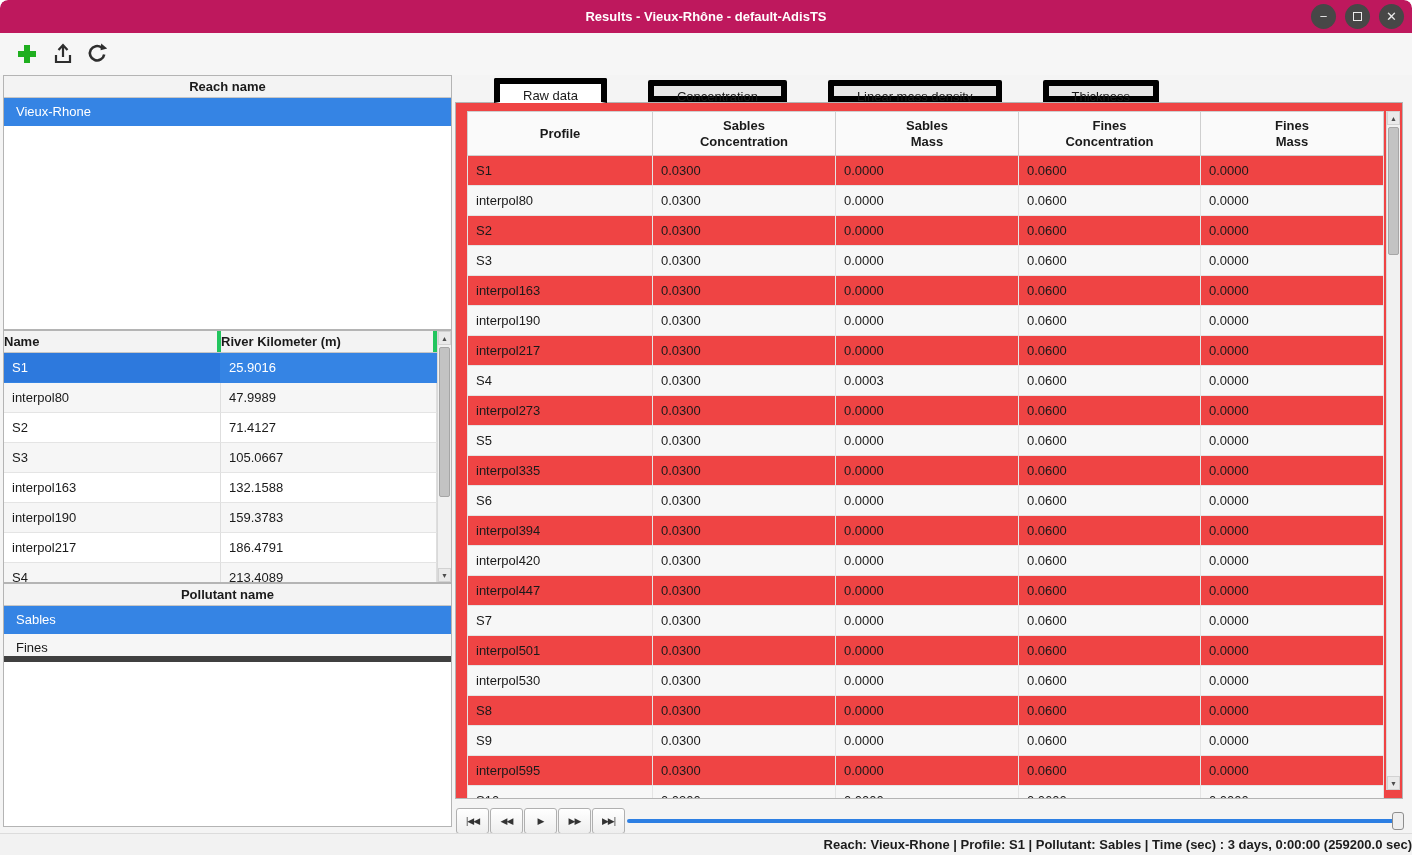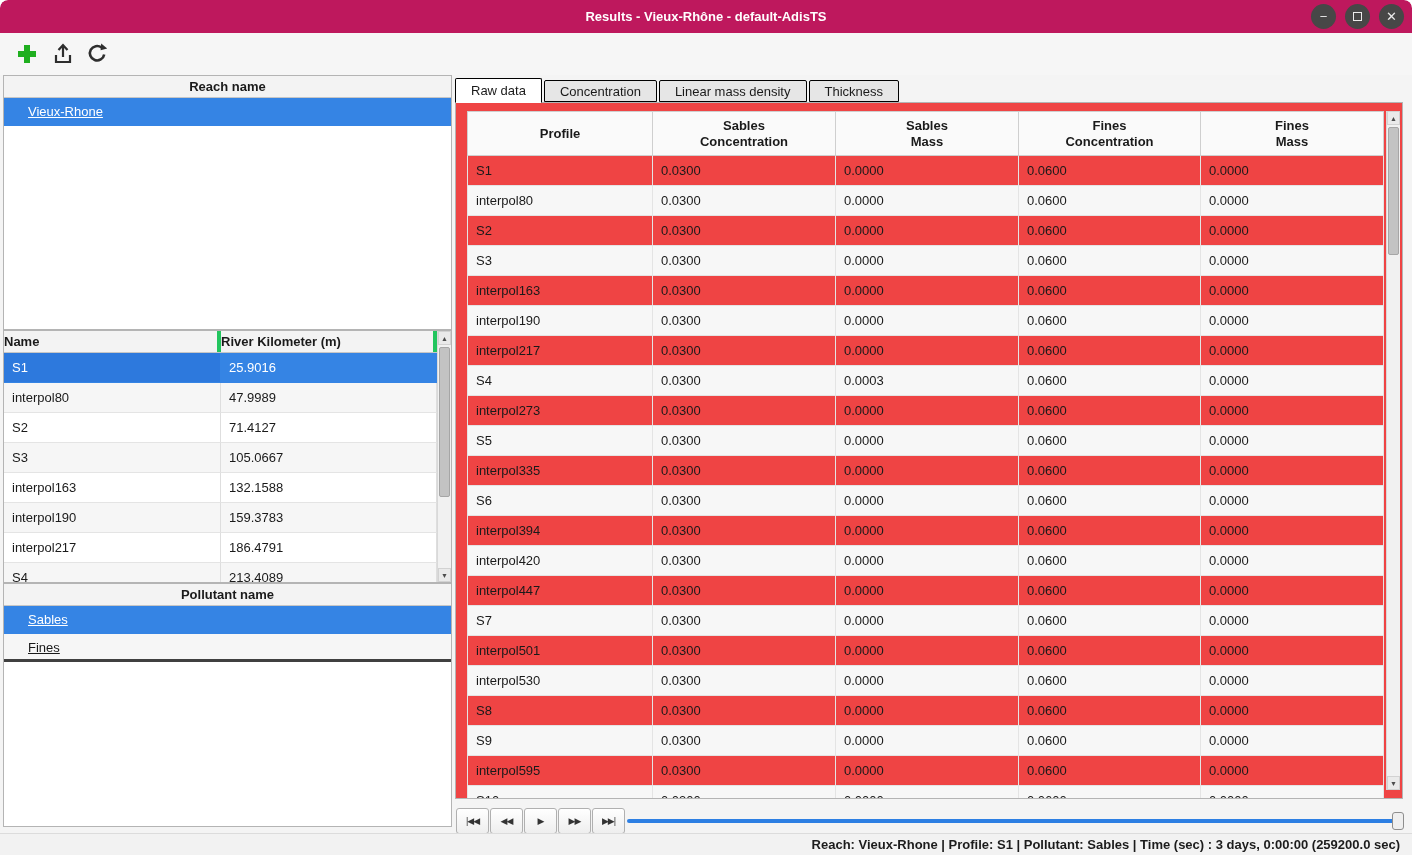--- a/index.html
+++ b/index.html
@@ -23,21 +23,21 @@
             align-items:center; justify-content:center; background:transparent; border:none; }
 
   
   .section { position:absolute; background:#ffffff; border:1px solid #b4b4b4; overflow:hidden; }
   .sec-header { height:22px; line-height:21px; text-align:center; font-weight:bold;
                 background:#f3f3f3; border-bottom:1px solid #c6c6c6; }
   .sec-reach      { left:3px; top:75px;  width:449px; height:255px; }
   .sec-profiles   { left:3px; top:330px; width:449px; height:253px; }
   .sec-pollutants { left:3px; top:583px; width:449px; height:244px; }
 
-  .list-row { height:28px; line-height:28px; padding-left:24px; border-bottom:3px solid #404040;text-decoration:underline; }
+  .list-row { height:28px; line-height:28px; padding-left:12px; border-bottom:6px solid #404040; }
   .list-row.sel { background:#3584e4; color:#ffffff; border-bottom-color:#3584e4; }
   .list-row.alt { background:#f6f6f6; }
 
   .phead { display:flex; height:22px; font-weight:bold; background:#f3f3f3;
            border-bottom:1px solid #c6c6c6; }
   .phead .hc { line-height:21px; text-align:left; border-right:4px solid #22c55e; }
   .phead .hc1 { width:217px; }
   .phead .hc2 { width:216px; }
   .profiles-body { position:absolute; left:0; top:22px; right:14px; bottom:0; overflow:hidden; }
   .prow { display:flex; height:30px; }
@@ -54,22 +54,22 @@
   .vscroll { position:absolute; width:14px; background:#f1f1f1; border-left:1px solid #d9d9d9; }
   .vscroll .arr { position:absolute; left:0; width:13px; height:14px; font-size:7px; color:#4d4d4d;
                   text-align:center; line-height:14px; background:#eaeaea; border:1px solid #d2d2d2; }
   .vscroll .arr.up { top:0; }
   .vscroll .arr.down { bottom:0; }
   .vscroll .thumb { position:absolute; left:1px; width:11px; background:#c3c3c3;
                     border:1px solid #a6a6a6; border-radius:2px; }
 
   
   .tab-bar { position:absolute; left:455px; top:77px; height:25px; display:flex; align-items:flex-end; }
-  .tab { border:1px solid #000000; background:#e6e6e6; height:22px; line-height:21px;
-         padding:0 15px; margin-right:2px; border-radius:2px 2px 0 0; }
+  .tab { border:6px solid #000000; background:#e6e6e6; height:22px; line-height:21px;
+         padding:0 23px; margin-right:2px; border-radius:2px 2px 0 0;margin-left:39px; }
   .tab.active { background:#ffffff; height:25px; line-height:24px; border-bottom:1px solid #ffffff;
                 margin-bottom:-1px; position:relative; z-index:3; }
 
   .content { position:absolute; left:455px; top:102px; width:948px; height:697px;
              background:#ef4444; border:1px solid #b4b4b4; overflow:hidden; }
   .raw-table { position:absolute; left:11px; top:8px; width:916px; border-collapse:collapse;
                table-layout:fixed; font-size:13px; }
   .raw-table th { height:44px; font-weight:bold; background:#fafafa; border:1px solid #cfcfcf;
                   text-align:center; vertical-align:middle; line-height:16px; }
   .raw-table td { height:30px; padding-left:8px; border-right:1px solid #e4e4e4;
@@ -84,21 +84,21 @@
                 border-radius:3px; font-size:9px; color:#333; display:flex;
                 align-items:center; justify-content:center; letter-spacing:-1px; }
   .slider-track { position:absolute; left:627px; top:819px; width:776px; height:4px;
                   background:#2d7fe3; border-radius:2px; }
   .slider-handle { position:absolute; left:1392px; top:812px; width:12px; height:18px;
                    background:#efefef; border:1px solid #8e8e8e; border-radius:3px; }
 
   
   .statusbar { position:absolute; left:0; top:833px; width:100%; height:22px; background:#f2f2f2;
                border-top:1px solid #dcdcdc; text-align:right; line-height:21px;
-               padding-right:12px; font-weight:bold; color:#1c1c1c; }
+               padding-right:0; font-weight:bold; color:#1c1c1c; }
 </style>
 </head>
 <body>
 
 <div class="window">
 
   <div class="titlebar">
     <div class="title">Results - Vieux-Rhône - default-AdisTS</div>
     <div class="win-controls">
       <div class="win-btn">

